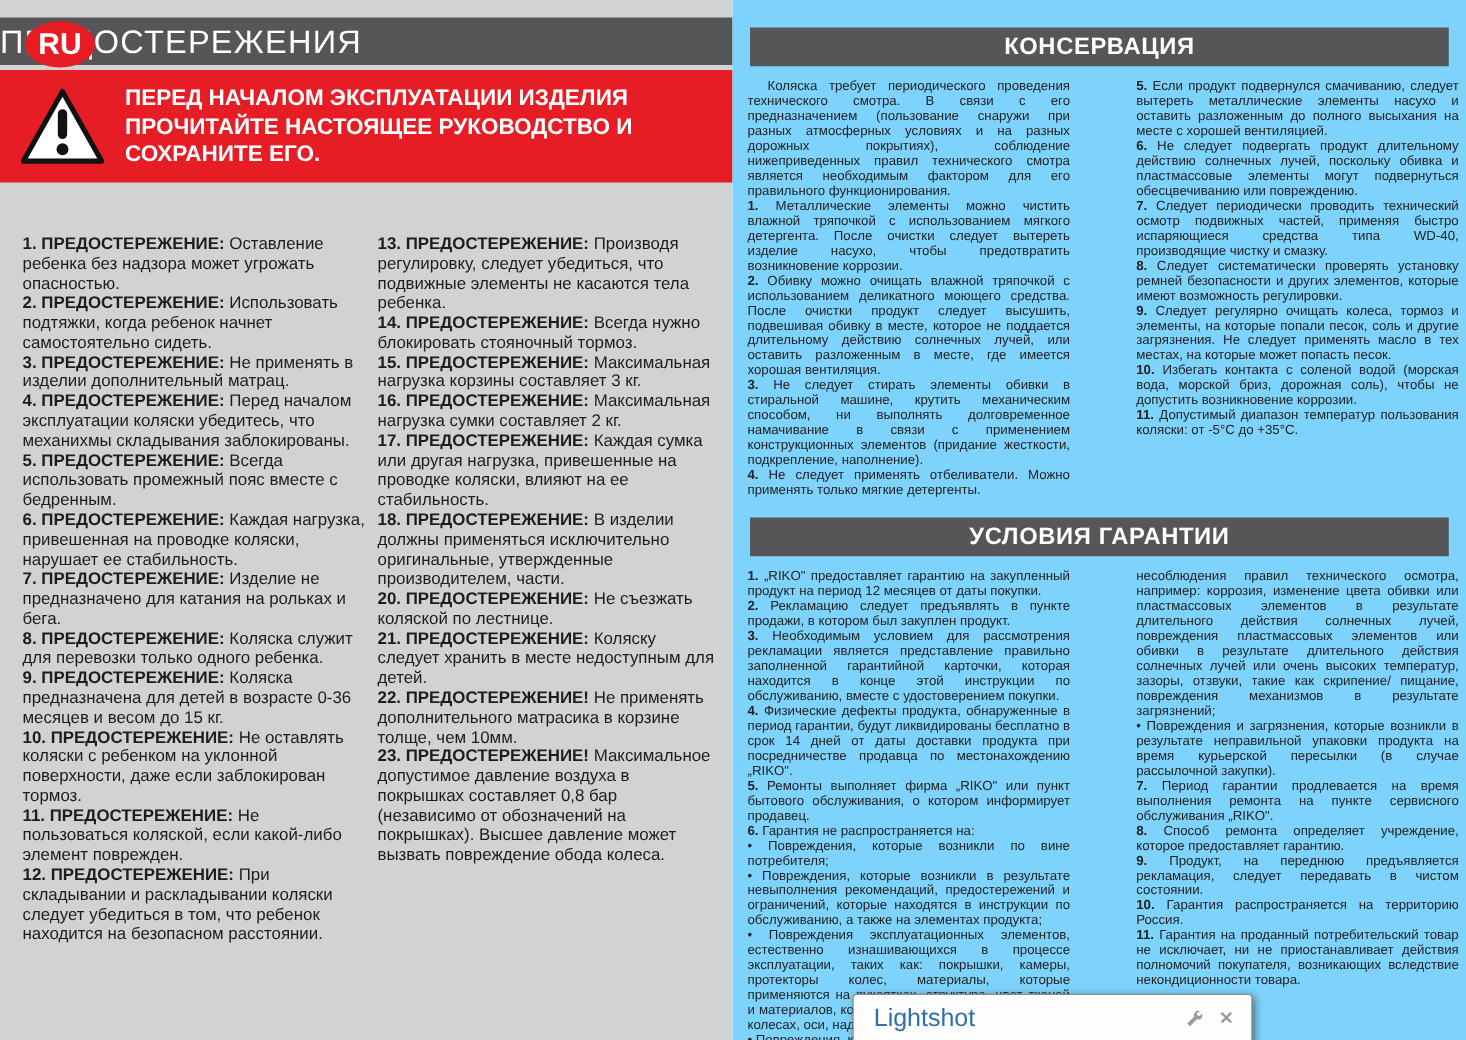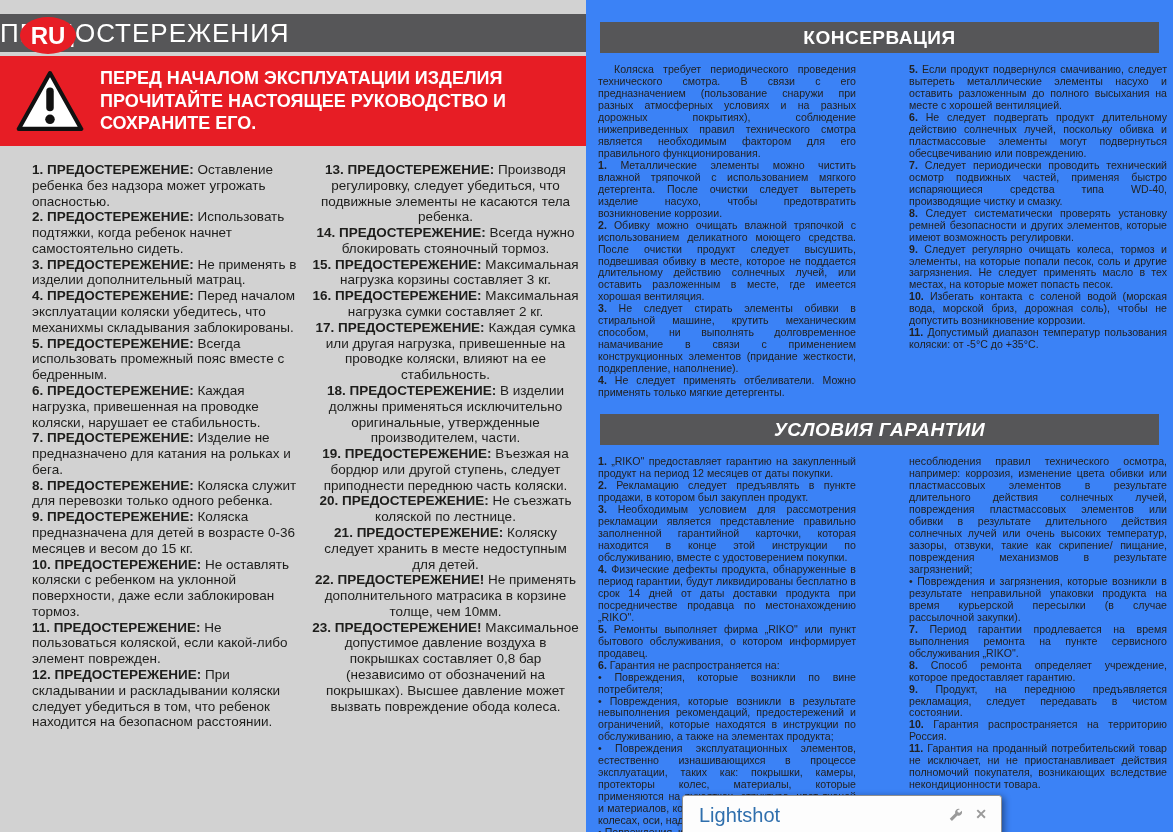--- a/index.html
+++ b/index.html
@@ -11,30 +11,30 @@
   .left-page{position:absolute;left:0;top:0;width:586px;height:832px;background:#d2d2d2;}
   .lp-header{margin-top:14px;height:38px;background:#565658;position:relative;
     display:flex;align-items:center;justify-content:flex-start;}
   .ru-badge{position:absolute;left:20px;top:3px;width:56px;height:37px;background:#e71d25;
     border-radius:50%;color:#fff;font-weight:bold;font-size:24px;
     display:flex;align-items:center;justify-content:center;}
   .lp-title{color:#fff;font-weight:normal;font-size:26px;letter-spacing:1px;}
   .banner{margin-top:4px;height:90px;background:#e71d25;display:flex;align-items:center;padding:0 10px;}
   .warn-tri{width:68px;height:62px;flex:none;margin-left:6px;}
   .banner-text{color:#fff;font-weight:bold;font-size:18px;line-height:1.25;width:410px;margin-left:16px;}
-  .lp-cols{display:flex;padding:16px 6px 0 32px;}
+  .lp-cols{display:flex;padding:16px 6px 0 18px;margin-top:25px;}
   .lp-col{width:274px;font-size:13.5px;line-height:1.17;color:#1d1d1b;}
-  .lp-col + .lp-col{margin-left:10px;text-align:center;}
+  .lp-col + .lp-col{margin-left:10px;}
   .lp-col p{margin:0;}
   .wlabel{font-weight:bold;}
   
-  .right-page{position:absolute;left:586px;top:0;width:587px;height:832px;background:#3b82f6;}
+  .right-page{position:absolute;left:586px;top:0;width:587px;height:832px;background:#7dd3fc;}
   .rp-header{margin:22px 14px 0 14px;height:31px;background:#565658;color:#fff;font-weight:bold;
     font-size:19px;display:flex;align-items:center;justify-content:center;letter-spacing:.5px;}
-  .rp-header.second{margin-top:15px;font-style:italic;}
+  .rp-header.second{margin-top:15px;}
   .rp-cols{display:flex;padding:11px 6px 0 12px;gap:44px;}
   .rp-col{width:282px;font-size:10.6px;line-height:1.13;text-align:justify;color:#222;}
   .rp-col + .rp-col{margin-left:9px;}
   .rp-col p{margin:0;}
   .intro{text-indent:16px;}
   .nlabel{font-weight:bold;}
   
   .lightshot{position:absolute;left:682px;top:795px;width:318px;height:72px;background:#fdfdfd;
     border:1px solid #8f8f8f;border-radius:3px;box-shadow:2px 2px 7px rgba(0,0,0,.45);z-index:10;}
   .ls-title{color:#2f6fad;font-size:20px;padding:8px 0 0 16px;}
@@ -75,21 +75,20 @@
       <p><span class="wlabel">11. ПРЕДОСТЕРЕЖЕНИЕ:</span> <span>Не пользоваться коляской, если какой-либо элемент поврежден.</span></p>
       <p><span class="wlabel">12. ПРЕДОСТЕРЕЖЕНИЕ:</span> <span>При складывании и раскладывании коляски следует убедиться в том, что ребенок находится на безопасном расстоянии.</span></p>
     </div>
     <div class="lp-col">
       <p><span class="wlabel">13. ПРЕДОСТЕРЕЖЕНИЕ:</span> <span>Производя регулировку, следует убедиться, что подвижные элементы не касаются тела ребенка.</span></p>
       <p><span class="wlabel">14. ПРЕДОСТЕРЕЖЕНИЕ:</span> <span>Всегда нужно блокировать стояночный тормоз.</span></p>
       <p><span class="wlabel">15. ПРЕДОСТЕРЕЖЕНИЕ:</span> <span>Максимальная нагрузка корзины составляет 3 кг.</span></p>
       <p><span class="wlabel">16. ПРЕДОСТЕРЕЖЕНИЕ:</span> <span>Максимальная нагрузка сумки составляет 2 кг.</span></p>
       <p><span class="wlabel">17. ПРЕДОСТЕРЕЖЕНИЕ:</span> <span>Каждая сумка или другая нагрузка, привешенные на проводке коляски, влияют на ее стабильность.</span></p>
       <p><span class="wlabel">18. ПРЕДОСТЕРЕЖЕНИЕ:</span> <span>В изделии должны применяться исключительно оригинальные, утвержденные производителем, части.</span></p>
-      <p><span class="wlabel">19. ПРЕДОСТЕРЕЖЕНИЕ:</span> <span>Въезжая на бордюр или другой ступень, следует приподнести переднюю часть коляски.</span></p>
       <p><span class="wlabel">20. ПРЕДОСТЕРЕЖЕНИЕ:</span> <span>Не съезжать коляской по лестнице.</span></p>
       <p><span class="wlabel">21. ПРЕДОСТЕРЕЖЕНИЕ:</span> <span>Коляску следует хранить в месте недоступным для детей.</span></p>
       <p><span class="wlabel">22. ПРЕДОСТЕРЕЖЕНИЕ!</span> <span>Не применять дополнительного матрасика в корзине толще, чем 10мм.</span></p>
       <p><span class="wlabel">23. ПРЕДОСТЕРЕЖЕНИЕ!</span> <span>Максимальное допустимое давление воздуха в покрышках составляет 0,8 бар (независимо от обозначений на покрышках). Высшее давление может вызвать повреждение обода колеса.</span></p>
     </div>
   </div>
 </div>
 
 <div class="right-page">
   <div class="rp-header">

